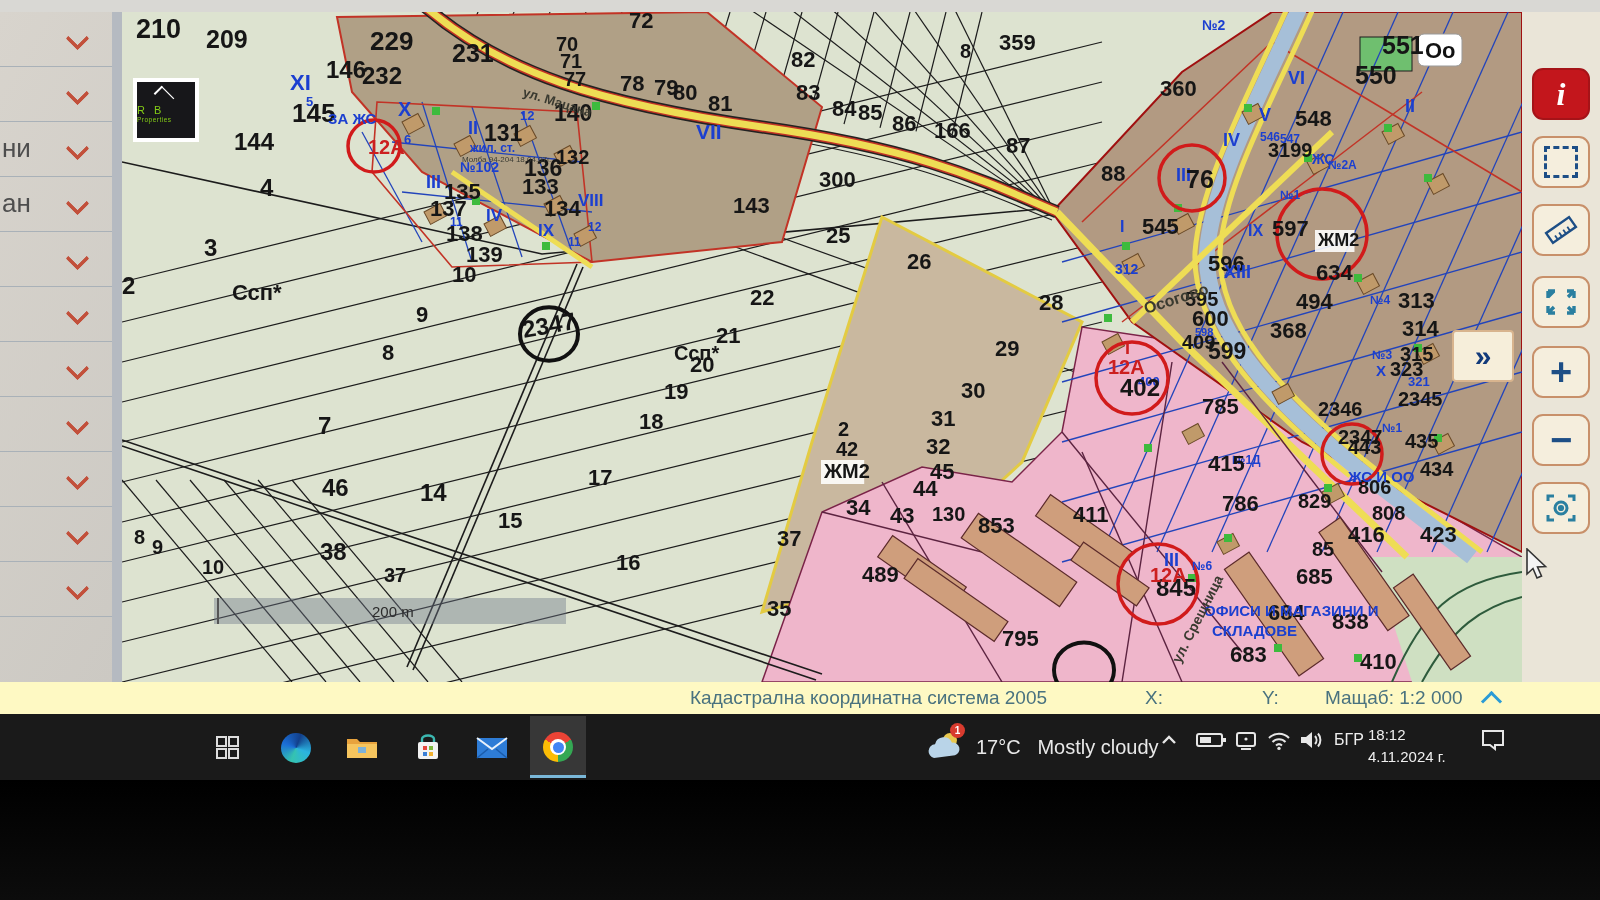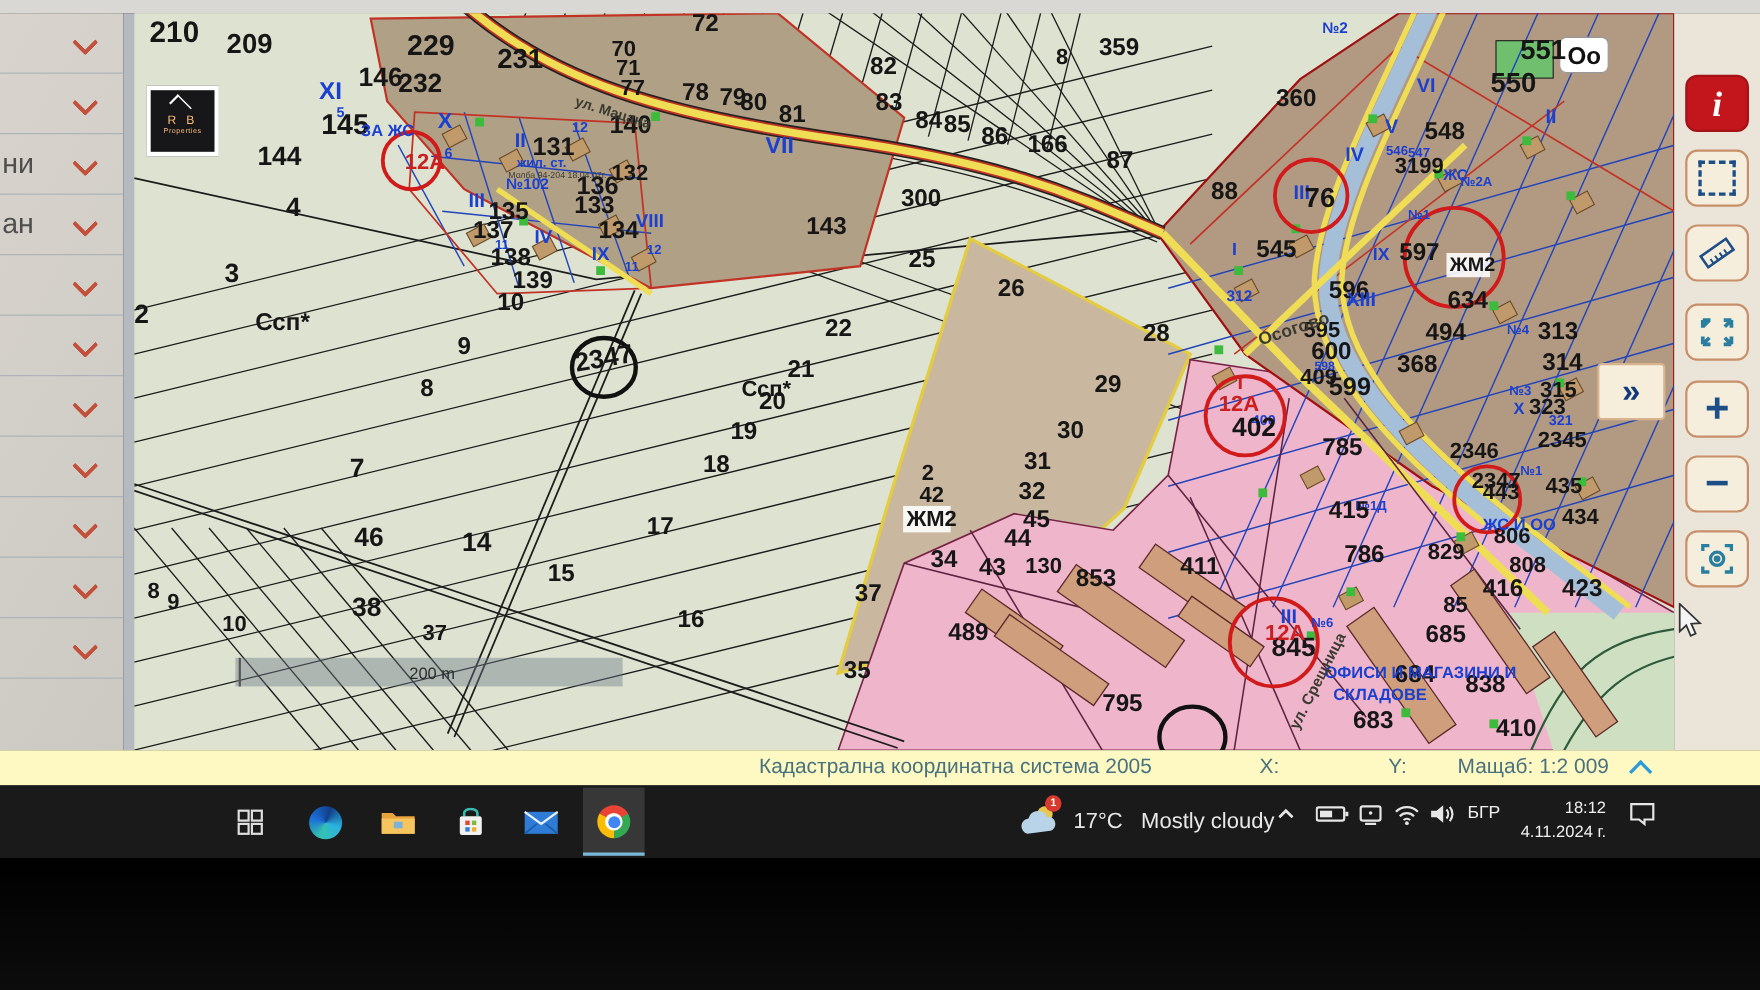--- a/index.html
+++ b/index.html
@@ -18,21 +18,21 @@
   
   #map{position:absolute;left:122px;top:12px;width:1400px;height:670px;background:#dde3d0}
   #map svg{display:block}
   .lblk{fill:#161616;font-weight:600}
   .lblb{fill:#1b3fd0;font-weight:700}
   .lblr{fill:#cc1f1f;font-weight:700}
   .lbln{fill:#3a3a30;font-weight:600}
   .lblt{fill:#3c3c34}
   
   .wm{position:absolute;left:133px;top:78px;width:58px;height:56px;background:#17171a;
-      border:4px solid #fff;color:#fdba74;text-align:center;z-index:6}
+      border:4px solid #fff;color:#84cc16;text-align:left;z-index:6}
   .wm .house{margin:5px auto 0;width:26px;height:14px;position:relative}
   .wm .roof{position:absolute;left:2px;top:0;width:16px;height:16px;border-top:2px solid #fff;
             border-left:2px solid #fff;transform:rotate(45deg) scale(1,.62);transform-origin:center}
   .wm .l1{font-size:11px;letter-spacing:3px;margin-top:3px}
   .wm .l2{font-size:6.5px;letter-spacing:.5px}
   
   .toolbar{position:absolute;left:1522px;top:12px;width:78px;height:670px;background:#eae5d8}
   .tool-btn{position:absolute;left:10px;width:58px;height:52px;background:#f5eedd;
             border:2px solid #c8906a;border-radius:11px;display:flex;align-items:center;
             justify-content:center;color:#1d4e86;box-sizing:border-box;cursor:pointer}
@@ -64,21 +64,21 @@
              border-radius:50%;background:#fff}
   .chrome-ic::after{content:"";position:absolute;left:9.5px;top:9.5px;width:11px;height:11px;
              border-radius:50%;background:#4285f4}
   .weather{position:absolute;left:928px;top:16px;display:flex;align-items:center;color:#e8e8e8;cursor:pointer}
   .weather .txt{font-size:20px;margin-left:10px;white-space:nowrap}
   .badge{position:absolute;left:22px;top:-7px;width:15px;height:15px;background:#d83b2e;border-radius:50%;
          color:#fff;font-size:10px;text-align:center;line-height:15px;font-weight:700}
   .tray{position:absolute;top:0;height:51px;display:flex;align-items:center;color:#e8e8e8}
   .lang{font-size:16px;color:#eee}
   .clock{position:absolute;left:1368px;top:10px;width:92px;color:#efefef;font-size:15px;
-         text-align:right;line-height:1.45;cursor:pointer}
+         text-align:left;line-height:1.45;cursor:pointer}
   .bezel{position:absolute;left:0;top:780px;width:1600px;height:120px;
          background:linear-gradient(#000,#0c0c0c)}
   .cursor{position:absolute;left:1524px;top:548px;z-index:9}
 </style>
 </head>
 <body>
 
 <div class="top-strip"></div>
 
 <div class="sidebar" id="sidebar">
@@ -509,21 +509,21 @@
         <circle cx="17" cy="16" r="1.6" fill="#2a7fa0"></circle>
       </g>
     </svg>
   </div>
 </div>
 
 <div class="statusbar">
   <span style="left:690px">Кадастрална координатна система 2005</span>
   <span style="left:1145px">X:</span>
   <span style="left:1262px">Y:</span>
-  <span style="left:1325px">Мащаб: 1:2 009</span>
+  <span style="left:1325px">Мащаб: 1:2 000</span>
   <div class="sb-up"></div>
 </div>
 
 <div class="taskbar">
   <div class="tb-icon" style="left:208px">
     <svg width="26" height="26" viewBox="0 0 26 26">
       <g fill="none" stroke="#dedede" stroke-width="2">
         <rect x="2" y="2" width="9" height="9"></rect>
           <rect x="14" y="2" width="9" height="9"></rect>
         <rect x="2" y="14" width="9" height="9"></rect>

